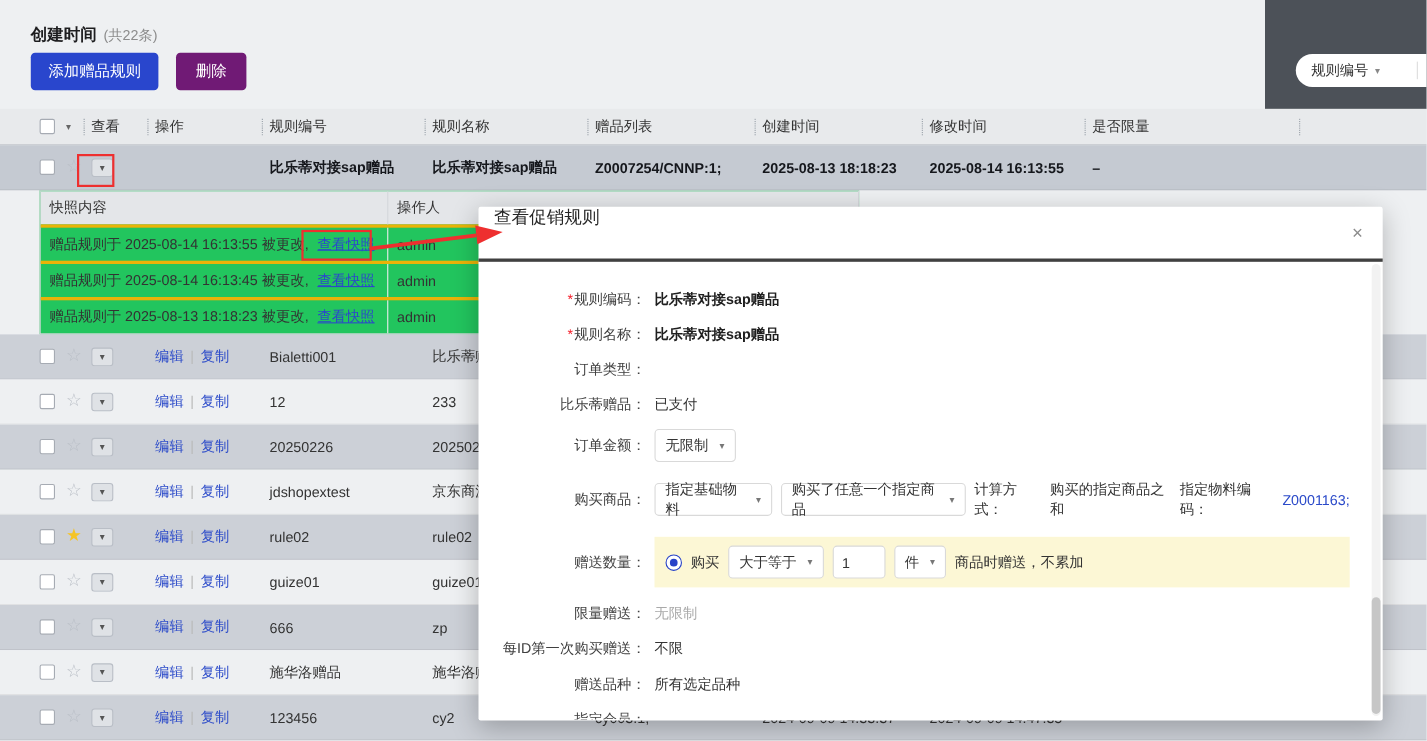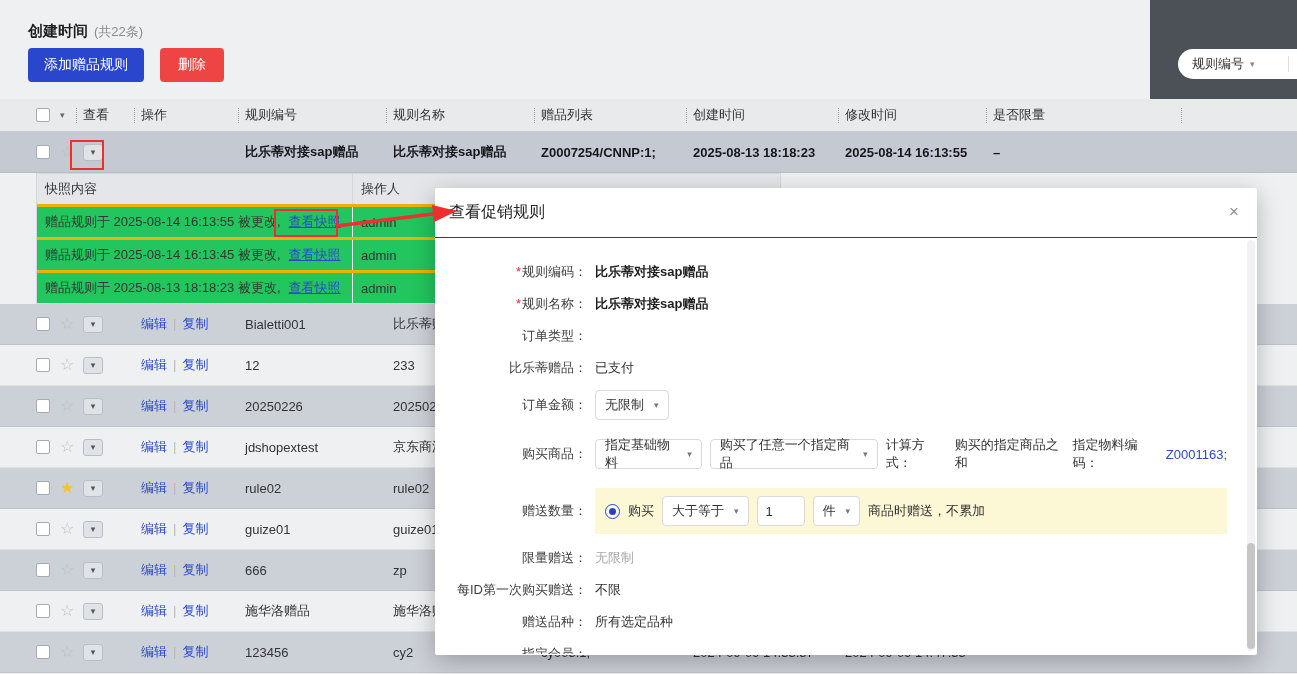--- a/index.html
+++ b/index.html
@@ -12,21 +12,21 @@
   }
   a { text-decoration:none; cursor:pointer; }
 
   
   .page-title { position:absolute; top:22px; left:28px; font-size:15px; font-weight:bold; color:#1d1d1f; }
   .count { font-size:13px; font-weight:normal; color:#8c8c8c; margin-left:6px; }
   .btns { position:absolute; top:48px; left:28px; display:flex; gap:16px; z-index:5; }
   .btn { border:none; color:#fff; font-size:14px; padding:8px 16px; border-radius:4px; cursor:pointer;
          font-family:"Liberation Sans",sans-serif; }
   .btn-add { background:#2946cd; }
-  .btn-del { background:#ef4444; padding:8px 18px; }
+  .btn-del { background:#701a75; padding:8px 18px; }
   .dark-corner { position:absolute; top:0; right:0; width:147px; height:99px; background:#4c5158; }
   .filter-pill { position:absolute; top:49px; left:28px; right:0; height:30px; background:#fff;
                  border-radius:15px 0 0 15px; display:flex; align-items:center; gap:6px;
                  padding:0 8px 0 14px; color:#333; cursor:pointer; }
   .filter-pill .pcaret { font-size:9px; color:#888; }
   .vdiv { width:1px; height:16px; background:#ddd; margin-left:auto; }
 
   
   .table { position:absolute; top:99px; left:0; right:0; }
   .thead { display:flex; height:33px; background:#e8eaec; align-items:stretch;
@@ -60,22 +60,22 @@
   .snap-c1 { width:315px; padding-left:8px; display:flex; align-items:center; height:100%; }
   .snap-c2 { flex:1; padding-left:8px; border-left:1px solid #d4d7db; height:100%;
              display:flex; align-items:center; }
   .snap-row { display:flex; height:33px; align-items:center; border-top:3px solid #eab308; }
   .snap-row .snap-c2 { border-left:1px solid #ebedef; }
   .snap-lnk { color:#2b4ac9; text-decoration:underline; margin-left:8px; }
 
   
   .modal { position:absolute; left:435px; top:188px; width:822px; height:467px; background:#fff;
            border-radius:2px; box-shadow:0 6px 24px rgba(0,0,0,.25); z-index:40; }
-  .modal-head { height:50px; display:flex; align-items:center; padding:0 24px 0 14px;
-                border-bottom:1px solid #404040; }
+  .modal-head { height:50px; display:flex; align-items:flex-start; padding:0 24px 0 14px;
+                border-bottom:3px solid #404040; }
   .modal-title { font-size:16px; color:#262626; }
   .modal-close { position:absolute; top:14px; right:18px; font-size:17px; color:#8c8c8c; cursor:pointer; }
   .modal-body { position:relative; padding:24px 30px 0 10px; height:416px; overflow:hidden; }
   .frow { display:flex; align-items:center; margin-bottom:12px; min-height:20px; }
   .frow.gapL { margin-bottom:16px; }
   .frow.gapM { margin-bottom:14px; }
   .flabel { width:142px; flex-shrink:0; text-align:right; color:#404040; }
   .req { color:#f5222d; margin-right:1px; }
   .fvalue { flex:1; margin-left:8px; display:flex; align-items:center; gap:8px; min-height:20px; }
   .bold-val { font-weight:bold; color:#1f1f1f; }

